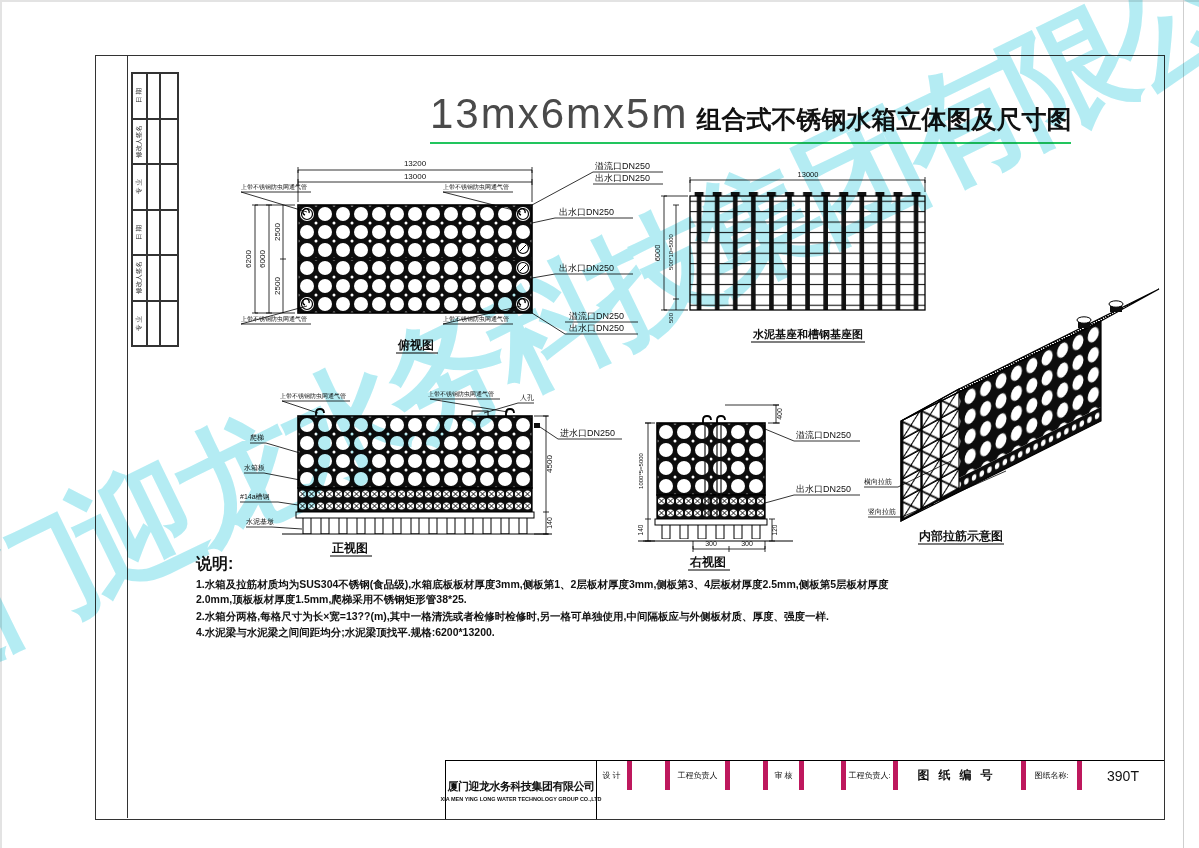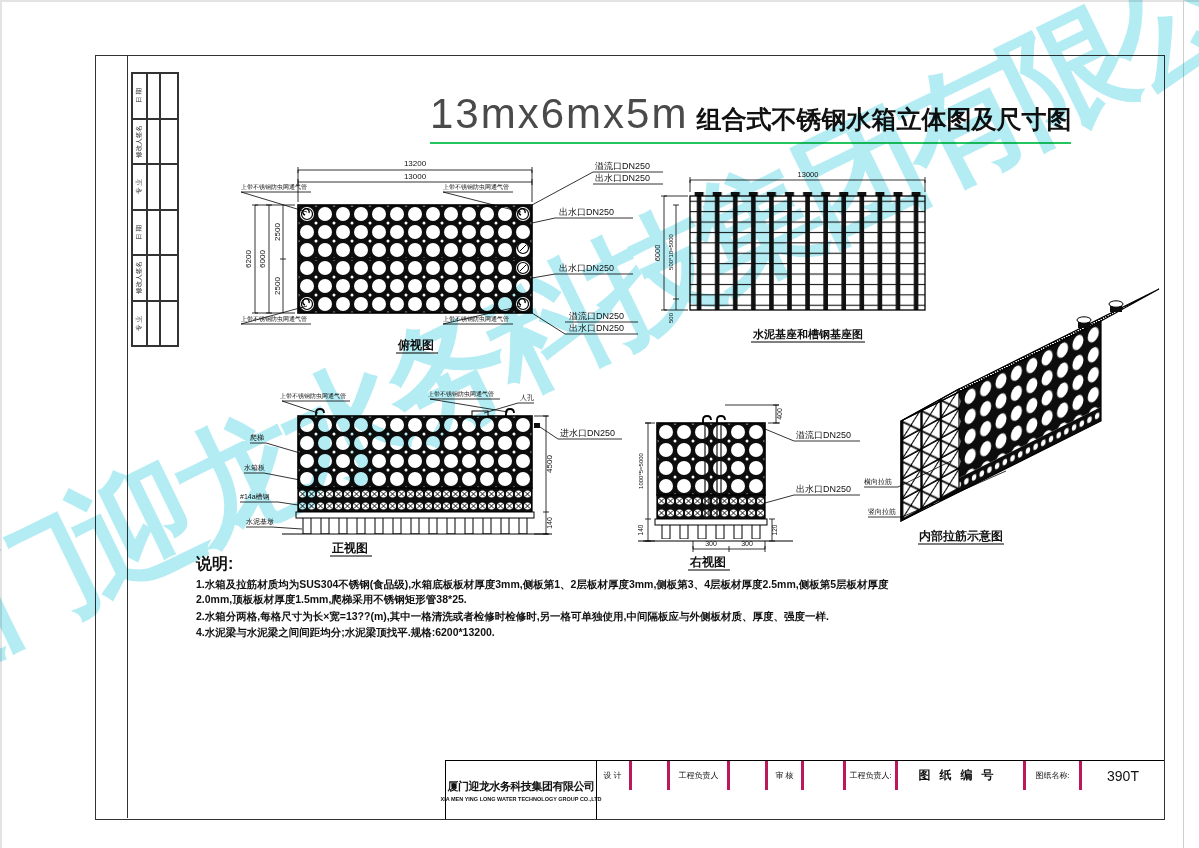--- a/index.html
+++ b/index.html
@@ -27,21 +27,21 @@
   .notes .note-item{margin-bottom:1px;font-weight:bold;}
   .titleblock{position:absolute;left:445px;top:760px;width:718px;height:58px;
               border-top:1.5px solid #000;border-left:1.5px solid #000;background:#fff;z-index:2;}
   .tb-company{position:absolute;left:0;top:0;width:150px;height:58px;border-right:1px solid #000;
               display:flex;flex-direction:column;align-items:center;justify-content:center;}
   .tb-company .cn{font-size:11px;font-weight:bold;letter-spacing:-0.5px;white-space:nowrap;}
   .tb-company .en{font-size:5.5px;font-weight:bold;margin-top:2px;white-space:nowrap;}
   .tb-row{position:absolute;left:150px;width:568px;height:29px;display:flex;}
   .tb-row1{top:0;}
   .tb-row2{top:29px;border-top:1px solid #000;}
-  .tb-cell{border-right:3px solid #be185d;height:100%;display:flex;align-items:center;justify-content:center;
+  .tb-cell{border-right:5px solid #be185d;height:100%;display:flex;align-items:center;justify-content:center;
            font-size:8px;white-space:nowrap;overflow:hidden;box-sizing:border-box;}
   .tb-cell:last-child{border-right:none;}
   .tb-projname{font-size:12px;letter-spacing:9px;font-weight:bold;}
   .tb-sheetname{font-size:14px;}
   .watermark{position:absolute;left:-202px;top:236px;width:1540px;white-space:nowrap;
              font-size:125px;font-weight:bold;letter-spacing:-10px;color:#76ddea;opacity:0.55;
              transform:rotate(-26deg);transform-origin:center center;z-index:40;
              mix-blend-mode:multiply;pointer-events:none;font-family:"Liberation Sans",sans-serif;}
 </style>
 </head>

